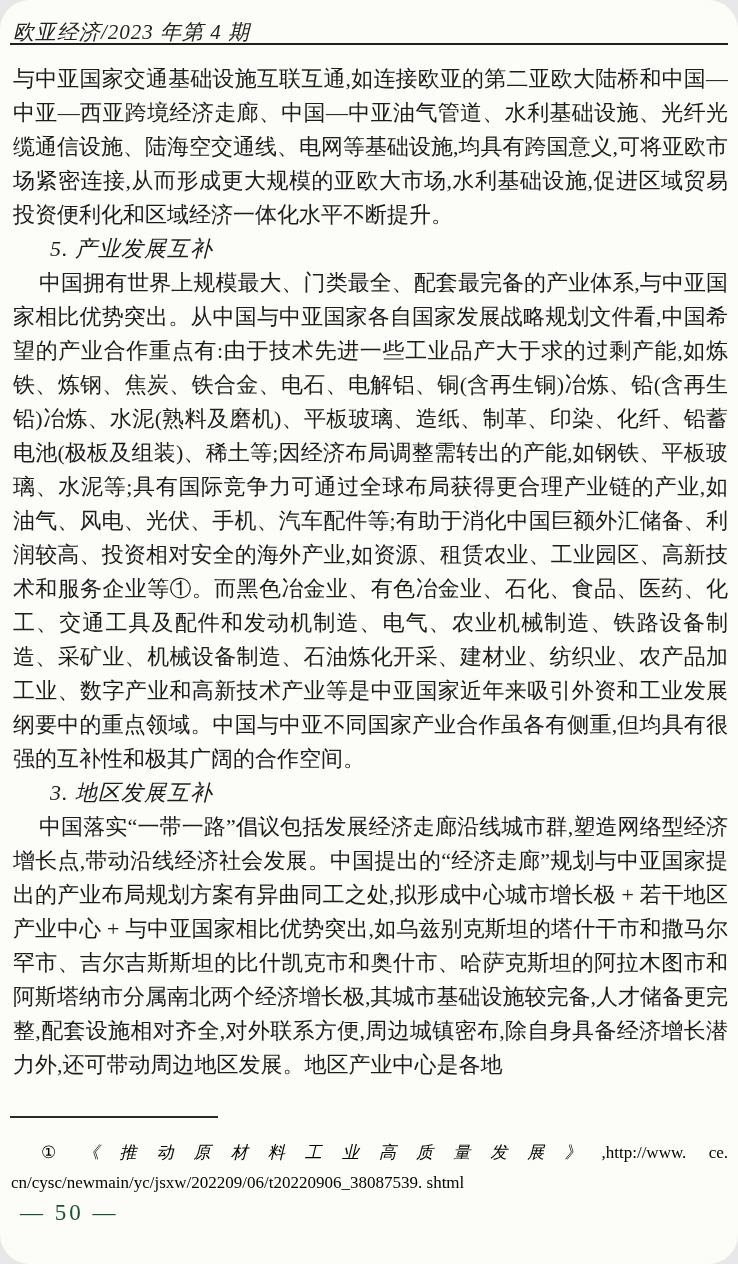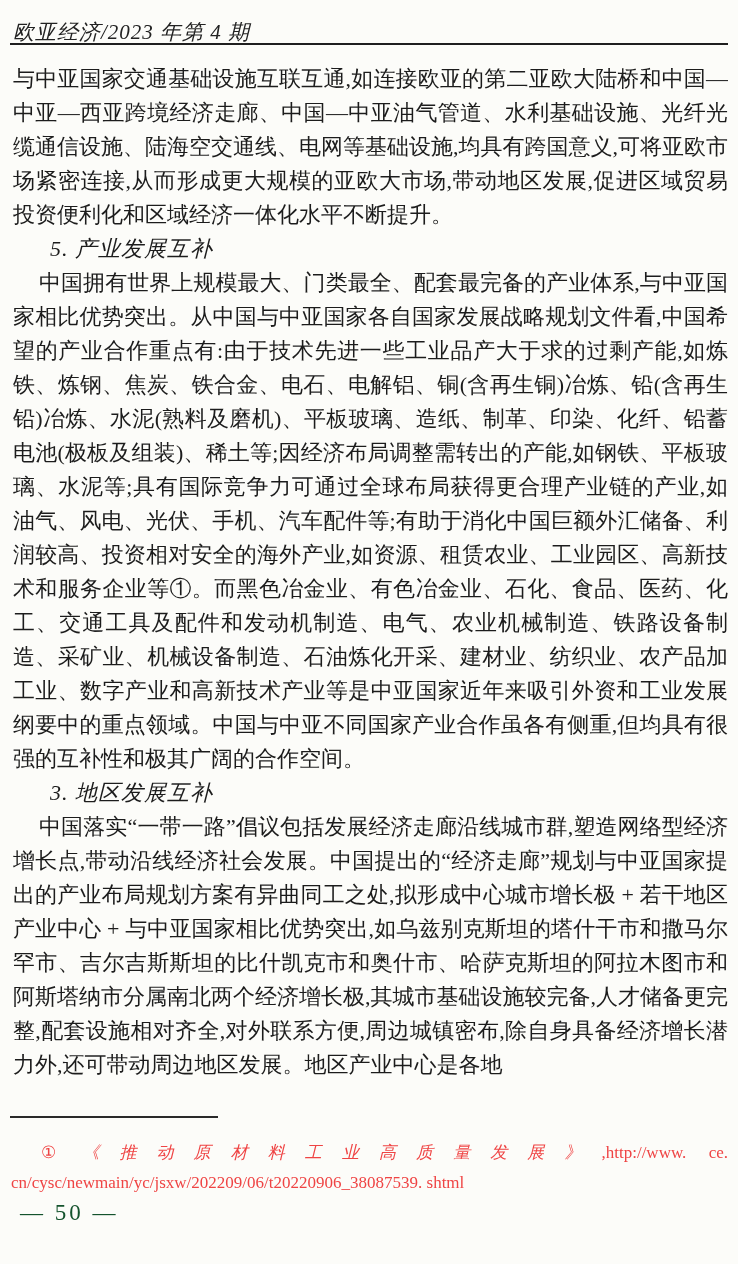--- a/index.html
+++ b/index.html
@@ -8,20 +8,21 @@
     font-family: "Liberation Serif", "DejaVu Serif", serif;
     background: #e8e8e8;
   }
   .page {
     position: relative;
     width: 738px;
     height: 1264px;
     background: #fcfcf9;
     color: #1d1d1d;
     overflow: hidden;
+    border-radius: 30px;
   }
   .running-header {
     position: absolute;
     left: 13px;
     top: 18px;
     font-size: 21px;
     font-style: italic;
     letter-spacing: 1px;
     color: #222;
     white-space: nowrap;
@@ -63,21 +64,21 @@
   }
   .footnote {
     position: absolute;
     left: 11px;
     top: 1138px;
     width: 717px;
     font-size: 17px;
     line-height: 30px;
     text-align: justify;
     text-indent: 30px;
-    color: #ef4444;
+    color: #000000;
   }
   .footnote .fn-marker { margin-right: 8px; }
   .footnote .fn-title {
     font-style: italic;
     letter-spacing: 2px;
   }
   .page-number {
     position: absolute;
     left: 20px;
     top: 1200px;
@@ -90,21 +91,21 @@
 </head>
 <body>
 
 <div class="page">
 
   <div class="running-header">欧亚经济/2023 年第 4 期</div>
 
   <div class="header-rule"></div>
 
   <div class="body-text">
-    <p class="para no-indent">与中亚国家交通基础设施互联互通,如连接欧亚的第二亚欧大陆桥和中国—中亚—西亚跨境经济走廊、中国—中亚油气管道、水利基础设施、光纤光缆通信设施、陆海空交通线、电网等基础设施,均具有跨国意义,可将亚欧市场紧密连接,从而形成更大规模的亚欧大市场,带动地区发展,促进区域贸易投资便利化和区域经济一体化水平不断提升。</p>
+    <p class="para no-indent">与中亚国家交通基础设施互联互通,如连接欧亚的第二亚欧大陆桥和中国—中亚—西亚跨境经济走廊、中国—中亚油气管道、水利基础设施、光纤光缆通信设施、陆海空交通线、电网等基础设施,均具有跨国意义,可将亚欧市场紧密连接,从而形成更大规模的亚欧大市场,水利基础设施,促进区域贸易投资便利化和区域经济一体化水平不断提升。</p>
     <p class="heading">5. 产业发展互补</p>
     <p class="para">中国拥有世界上规模最大、门类最全、配套最完备的产业体系,与中亚国家相比优势突出。从中国与中亚国家各自国家发展战略规划文件看,中国希望的产业合作重点有:由于技术先进一些工业品产大于求的过剩产能,如炼铁、炼钢、焦炭、铁合金、电石、电解铝、铜(含再生铜)冶炼、铅(含再生铅)冶炼、水泥(熟料及磨机)、平板玻璃、造纸、制革、印染、化纤、铅蓄电池(极板及组装)、稀土等;因经济布局调整需转出的产能,如钢铁、平板玻璃、水泥等;具有国际竞争力可通过全球布局获得更合理产业链的产业,如油气、风电、光伏、手机、汽车配件等;有助于消化中国巨额外汇储备、利润较高、投资相对安全的海外产业,如资源、租赁农业、工业园区、高新技术和服务企业等①。而黑色冶金业、有色冶金业、石化、食品、医药、化工、交通工具及配件和发动机制造、电气、农业机械制造、铁路设备制造、采矿业、机械设备制造、石油炼化开采、建材业、纺织业、农产品加工业、数字产业和高新技术产业等是中亚国家近年来吸引外资和工业发展纲要中的重点领域。中国与中亚不同国家产业合作虽各有侧重,但均具有很强的互补性和极其广阔的合作空间。</p>
     <p class="heading">3. 地区发展互补</p>
     <p class="para">中国落实“一带一路”倡议包括发展经济走廊沿线城市群,塑造网络型经济增长点,带动沿线经济社会发展。中国提出的“经济走廊”规划与中亚国家提出的产业布局规划方案有异曲同工之处,拟形成中心城市增长极 + 若干地区产业中心 + 与中亚国家相比优势突出,如乌兹别克斯坦的塔什干市和撒马尔罕市、吉尔吉斯斯坦的比什凯克市和奥什市、哈萨克斯坦的阿拉木图市和阿斯塔纳市分属南北两个经济增长极,其城市基础设施较完备,人才储备更完整,配套设施相对齐全,对外联系方便,周边城镇密布,除自身具备经济增长潜力外,还可带动周边地区发展。地区产业中心是各地</p>
   </div>
 
   <div class="footnote-rule"></div>
 
   <div class="footnote">
     <span class="fn-marker">①</span><span class="fn-title">《推动原材料工业高质量发展》</span><span class="fn-source">,http://www. ce. cn/cysc/newmain/yc/jsxw/202209/06/t20220906_38087539. shtml</span>

